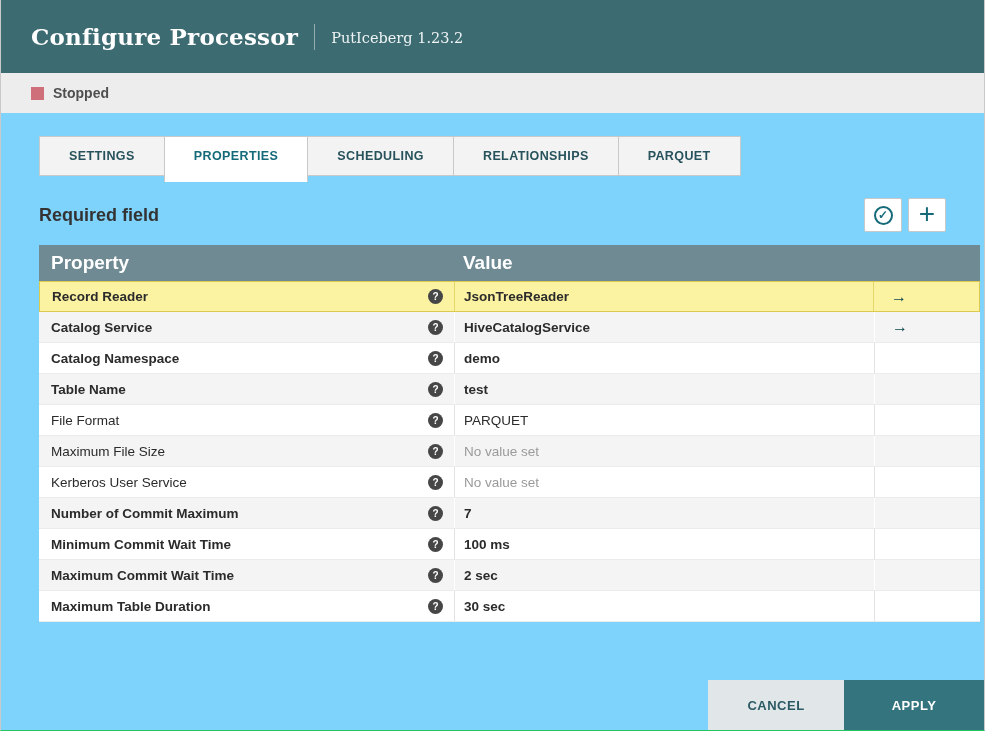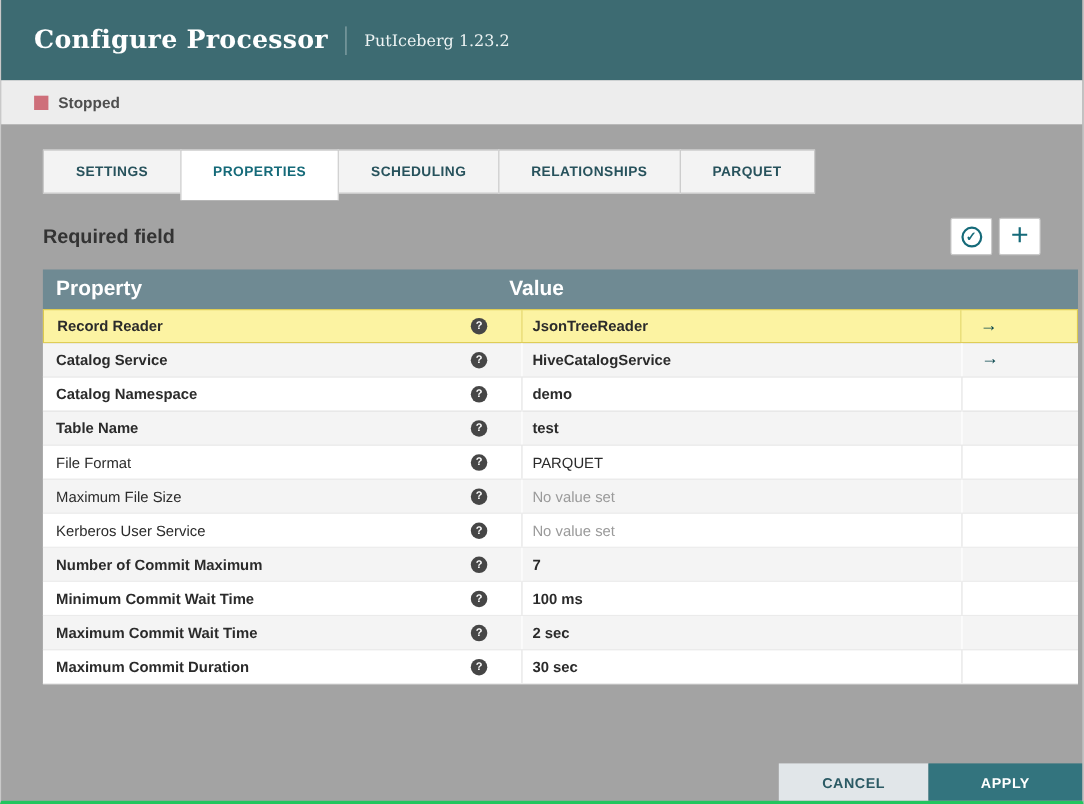--- a/index.html
+++ b/index.html
@@ -6,24 +6,24 @@
   html, body { margin: 0; padding: 0; }
   body {
     width: 985px; height: 731px;
     font-family: "Liberation Sans", sans-serif;
     background: #fff;
     overflow: hidden;
   }
   .dialog {
     width: 985px; height: 731px;
     position: relative;
-    background: #a3a3a3;
+    background: #7dd3fc;
     border-left: 1px solid #c9c9c9;
     border-right: 1px solid #c9c9c9;
-    border-bottom: 3px solid #22c55e;
+    border-bottom: 1px solid #22c55e;
     overflow: hidden;
   }
   
   .dlg-header {
     height: 73px;
     background: var(--header-bg, #3d6b72);
     display: flex; align-items: center;
     padding: 0 30px;
   }
   .dlg-title {
@@ -108,21 +108,20 @@
   }
   .th-prop { width: 415px; padding-left: 12px; }
   .th-val  { flex: 1; padding-left: 9px; }
   .row {
     display: flex; align-items: stretch;
     height: 31px;
     background: #fff;
     border-bottom: 1px solid #ebebeb;
     font-size: 13.5px; color: #2b2b2b;
     cursor: pointer;
-    gap: 20px;
   }
   .row.alt { background: #f4f4f4; }
   .row.alt .cell.val, .row.alt .cell.arrow { border-left-color: #ffffff; }
   .row.selected {
     background: var(--selected-row-bg, #fcf3a2);
     border: 1px solid var(--selected-row-border, #dcc94e);
   }
   .row.selected .cell.val, .row.selected .cell.arrow { border-left-color: #e3d66b; }
   .cell { display: flex; align-items: center; }
   .cell.prop { width: 415px; padding: 0 11px 0 12px; justify-content: space-between; }
@@ -138,21 +137,21 @@
     width: 15px; height: 15px; border-radius: 50%;
     background: #464646; color: #fff;
     font-size: 10px; font-weight: 700;
     display: flex; align-items: center; justify-content: center;
     flex: none;
   }
   .goto { color: #07454c; font-size: 16px; font-weight: 700; }
   
   .footer { position: absolute; right: 0; bottom: 0; display: flex; }
   .btn {
-    height: 34px; border: none;
+    height: 50px; border: none;
     font-family: "Liberation Sans", sans-serif;
     font-size: 13px; font-weight: 700; letter-spacing: 0.5px;
     cursor: pointer;
   }
   .btn.cancel { width: 136px; background: #e1e6e9; color: #2b5a64; }
   .btn.apply  { width: 140px; background: var(--apply-bg, #33747e); color: #fff; }
 </style>
 </head>
 <body>
 
@@ -312,21 +311,21 @@
     </div>
     <div class="cell val">
       <span class="value-text">2 sec</span>
     </div>
     <div class="cell arrow">
       <span class="goto" style="visibility: hidden;"></span>
     </div>
   </div>
           <div class="row required">
     <div class="cell prop">
-      <span class="prop-name">Maximum Commit Duration</span>
+      <span class="prop-name">Maximum Table Duration</span>
       <span class="help">?</span>
     </div>
     <div class="cell val">
       <span class="value-text">30 sec</span>
     </div>
     <div class="cell arrow">
       <span class="goto" style="visibility: hidden;"></span>
     </div>
   </div>
         </div>

